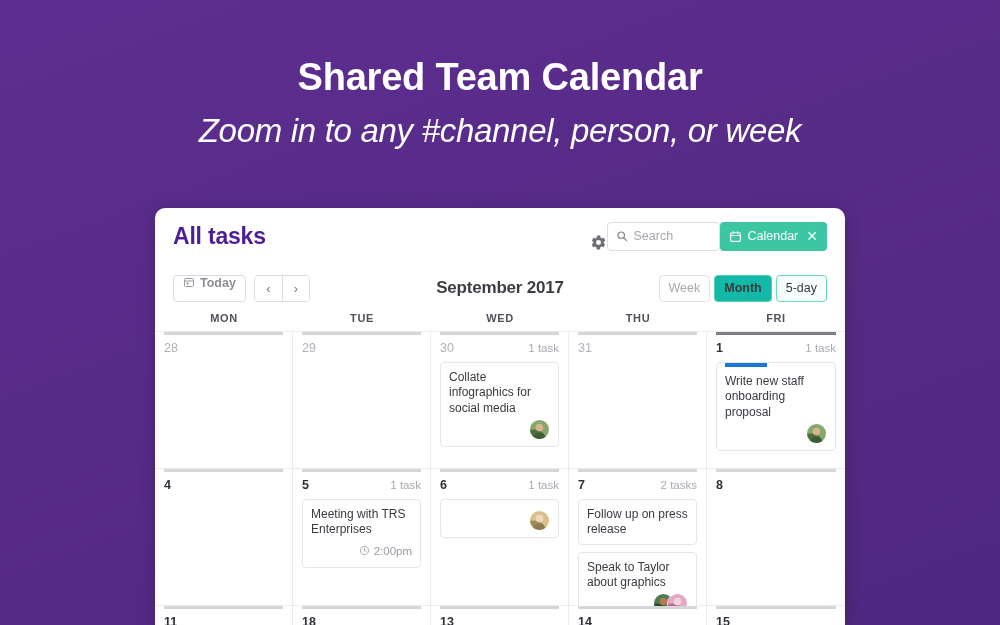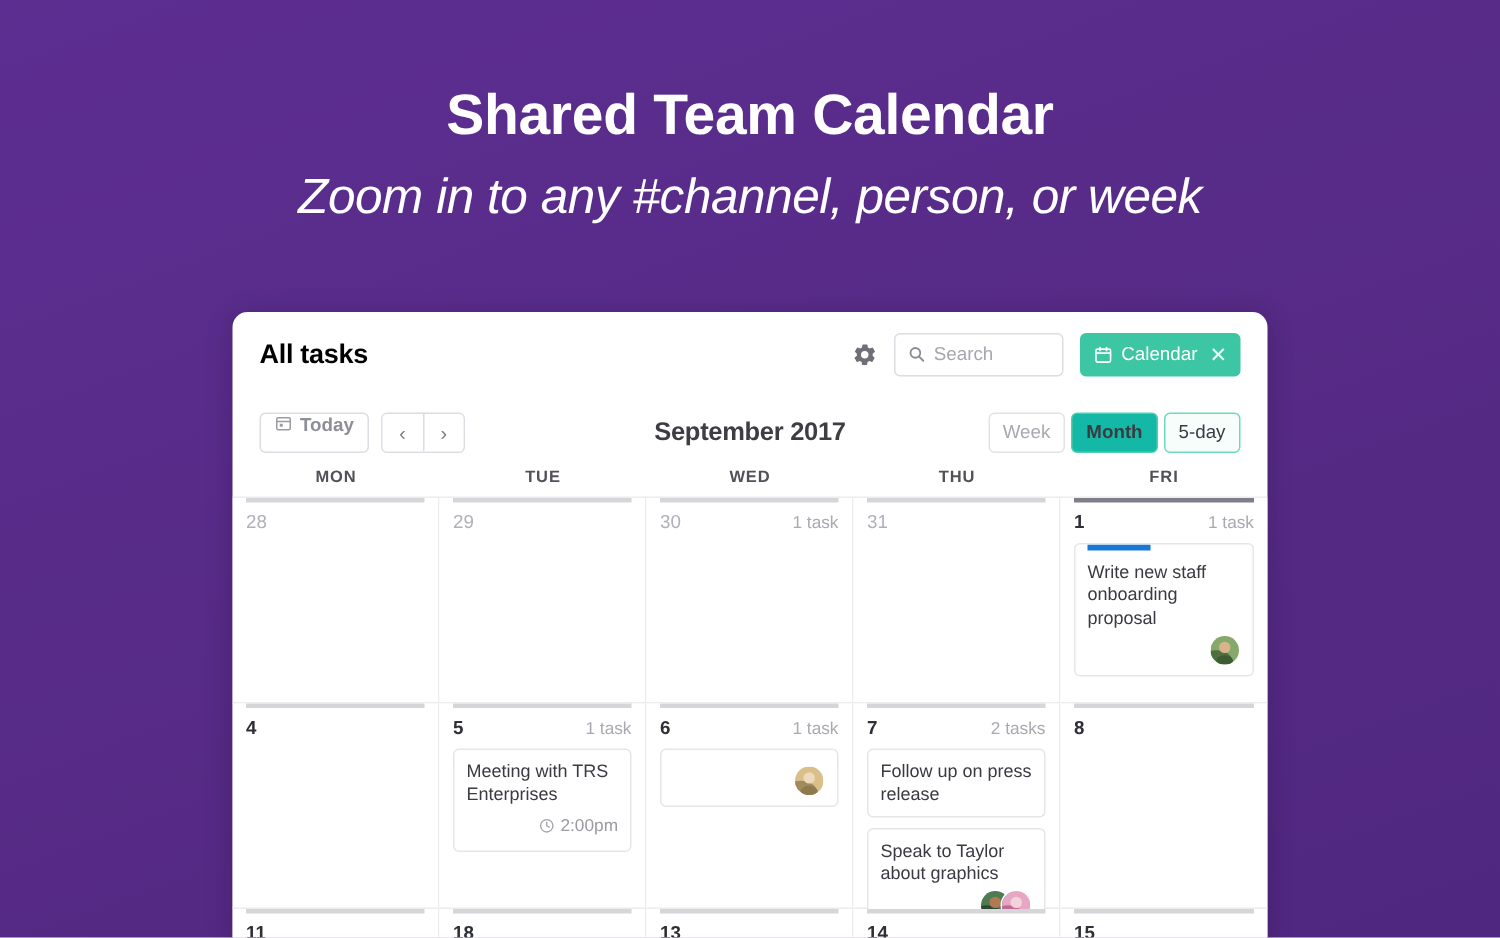--- a/index.html
+++ b/index.html
@@ -49,31 +49,30 @@
 
   
   .app-header {
     height: 56px;
     display: flex;
     align-items: center;
     padding: 0 18px;
   }
 
   .app-title {
-    font-size: 18px;
+    font-size: 23px;
     font-weight: bold;
-    color: #000000;
+    color: #4c1d95;
     letter-spacing: -0.2px;
   }
 
   .header-right {
     margin-left: auto;
     display: flex;
-    align-items: center;
-    gap: 11px;
+    align-items: flex-end;
   }
 
   .gear-icon { width: 17px; height: 17px; display: block; color: #6f6f77; }
 
   .search-box {
     width: 113px; height: 29px;
     border: 1px solid #dcdce2;
     border-radius: 4px;
     display: flex;
     align-items: center;
@@ -374,20 +373,35 @@
         <div class="day-bar"></div>
         <div class="day-head">
           <span class="day-num muted">29</span>
         </div>
       </div>
       <div class="day-cell">
         <div class="day-bar"></div>
         <div class="day-head">
           <span class="day-num muted">30</span>
           <span class="task-count">1 task</span>
+        </div>
+        <div class="task-card">
+          <div class="task-text">Collate infographics for social media</div>
+          <div class="task-foot">
+            <div class="avatars">
+              <div class="avatar">
+                <svg viewBox="0 0 40 40" preserveAspectRatio="xMidYMid slice">
+                  <rect width="40" height="40" fill="#86a86a"></rect>
+                  <ellipse cx="8" cy="34" rx="22" ry="14" fill="#3e5c33" opacity=".75"></ellipse>
+                  <circle cx="20" cy="16" r="8" fill="#d8b48c"></circle>
+                  <ellipse cx="20" cy="36" rx="12" ry="9" fill="#3e5c33"></ellipse>
+                </svg>
+              </div>
+            </div>
+          </div>
         </div>
       </div>
       <div class="day-cell">
         <div class="day-bar"></div>
         <div class="day-head">
           <span class="day-num muted">31</span>
         </div>
       </div>
       <div class="day-cell">
         <div class="day-bar today"></div>

